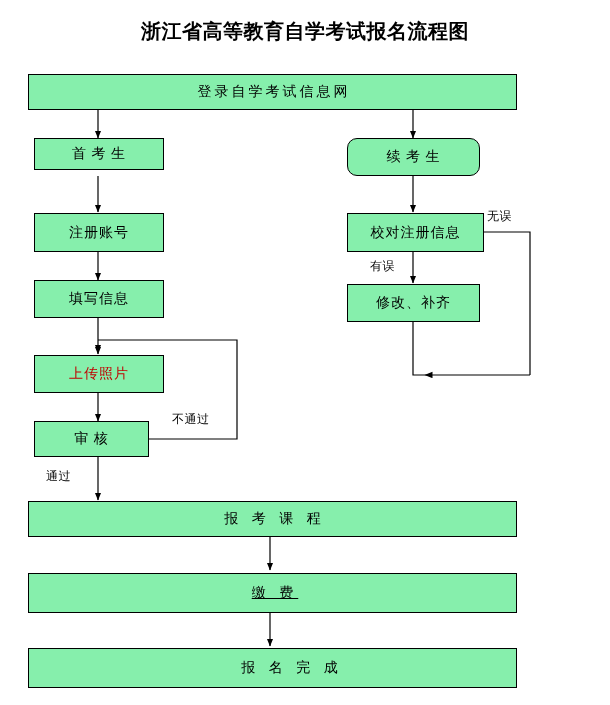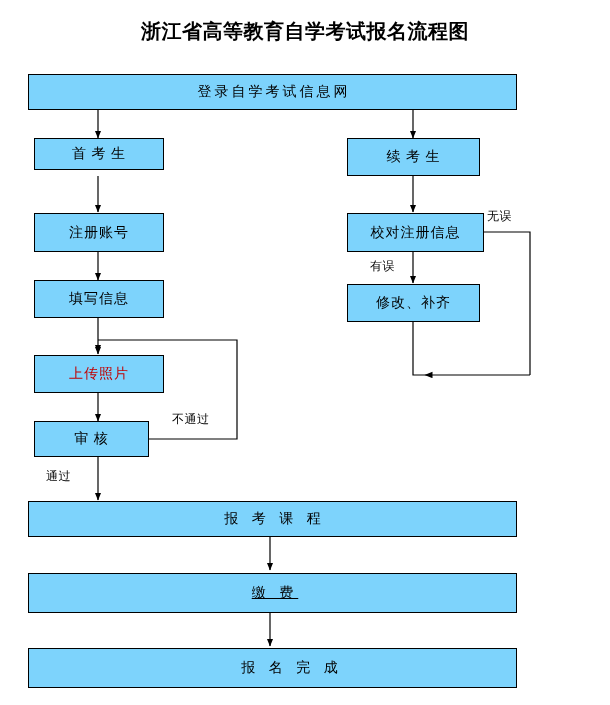--- a/index.html
+++ b/index.html
@@ -28,21 +28,21 @@
     width: 610px;
     text-align: center;
     font-size: 20px;
     font-weight: bold;
     letter-spacing: 0.5px;
   }
   .box {
     position: absolute;
     box-sizing: border-box;
     border: 1px solid #000000;
-    background: #7dd3fc;
+    background: #86efac;
     display: flex;
     align-items: center;
     justify-content: center;
     font-size: 14px;
     letter-spacing: 1px;
     white-space: nowrap;
   }
   .box.wide {
     letter-spacing: 5px;
     text-indent: 5px;
@@ -112,21 +112,21 @@
     </g>
     <g stroke="#000000" stroke-width="1.2" fill="none" marker-end="url(#arrow)">
       <path d="M110,340 L98,340 L98,352" stroke="none"></path>
     </g>
   </svg>
 
   <div class="box" style="left:28px; top:74px; width:489px; height:36px; letter-spacing:3px; text-indent:3px;">登录自学考试信息网</div>
 
   <div class="box" style="left:34px; top:138px; width:130px; height:32px;">首 考 生</div>
 
-  <div class="box" style="left:347px; top:138px; width:133px; height:38px;">续 考 生</div>
+  <div class="box" style="left:347px; top:138px; width:133px; height:38px;border-radius:10px;">续 考 生</div>
 
   <div class="box" style="left:34px; top:213px; width:130px; height:39px;">注册账号</div>
 
   <div class="box" style="left:347px; top:213px; width:137px; height:39px;">校对注册信息</div>
 
   <div class="box" style="left:34px; top:280px; width:130px; height:38px;">填写信息</div>
 
   <div class="box" style="left:347px; top:284px; width:133px; height:38px;">修改、补齐</div>
 
   <div class="box" style="left:34px; top:421px; width:115px; height:36px;">审 核</div>

